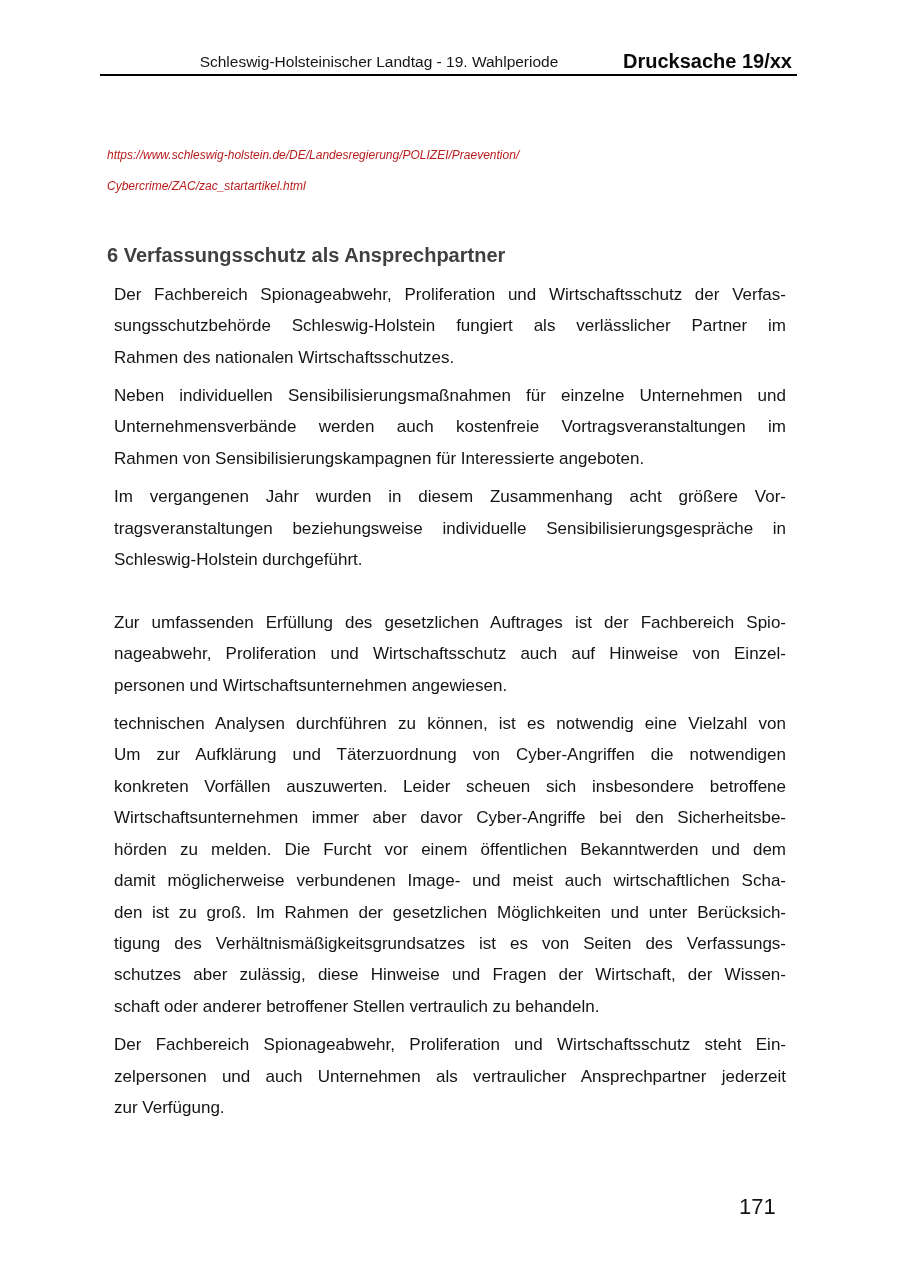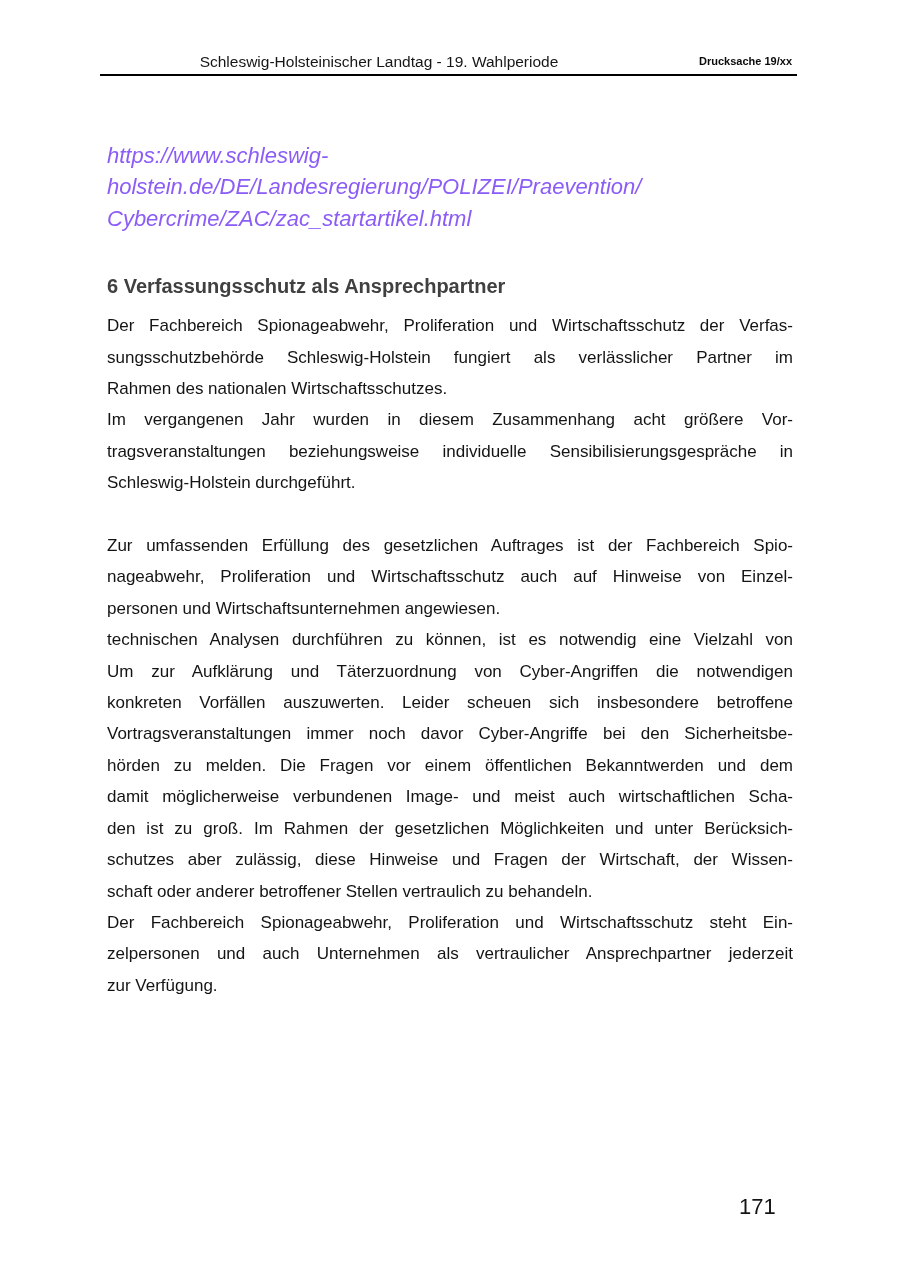--- a/index.html
+++ b/index.html
@@ -25,21 +25,21 @@
     text-align: center;
     font-size: 15.5px;
     line-height: 19px;
     color: #161616;
     white-space: nowrap;
   }
   .header-right {
     position: absolute;
     top: 52px;
     right: 108px;
-    font-size: 11px;
+    font-size: 20px;
     line-height: 19px;
     font-weight: bold;
     color: #0a0a0a;
     white-space: nowrap;
   }
   .header-rule {
     position: absolute;
     top: 74px;
     left: 100px;
     width: 697px;
@@ -48,37 +48,37 @@
   }
   
   .content {
     position: absolute;
     top: 140px;
     left: 107px;
     width: 686px;
   }
   .url-block {
     font-style: italic;
-    font-size: 22px;
+    font-size: 12px;
     line-height: 31.4px;
-    color: #8b5cf6;
+    color: #b91c1c;
   }
   .heading {
     margin: 40px 0 0 0;
     font-size: 20px;
     line-height: 24px;
     font-weight: bold;
     color: #404040;
   }
   .body-text {
     margin-top: 12px;
     font-size: 17px;
     line-height: 31.4px;
   }
-  .para { margin: 0; }
+  .para { margin: 7px; }
   .para.gap { margin-top: 31.4px; }
   .line {
     text-align: justify;
     text-align-last: justify;
     white-space: normal;
   }
   .line.last {
     text-align-last: left;
   }
   
@@ -111,37 +111,43 @@
 
     <h1 class="heading">6 Verfassungsschutz als Ansprechpartner</h1>
 
     <div class="body-text">
         <div class="para">
           <div class="line">Der Fachbereich Spionageabwehr, Proliferation und Wirtschaftsschutz der Verfas-</div>
           <div class="line">sungsschutzbehörde Schleswig-Holstein fungiert als verlässlicher Partner im</div>
           <div class="line last">Rahmen des nationalen Wirtschaftsschutzes.</div>
         </div>
         <div class="para">
+          <div class="line">Neben individuellen Sensibilisierungsmaßnahmen für einzelne Unternehmen und</div>
+          <div class="line">Unternehmensverbände werden auch kostenfreie Vortragsveranstaltungen im</div>
+          <div class="line last">Rahmen von Sensibilisierungskampagnen für Interessierte angeboten.</div>
+        </div>
+        <div class="para">
           <div class="line">Im vergangenen Jahr wurden in diesem Zusammenhang acht größere Vor-</div>
           <div class="line">tragsveranstaltungen beziehungsweise individuelle Sensibilisierungsgespräche in</div>
           <div class="line last">Schleswig-Holstein durchgeführt.</div>
         </div>
         <div class="para gap">
           <div class="line">Zur umfassenden Erfüllung des gesetzlichen Auftrages ist der Fachbereich Spio-</div>
           <div class="line">nageabwehr, Proliferation und Wirtschaftsschutz auch auf Hinweise von Einzel-</div>
           <div class="line last">personen und Wirtschaftsunternehmen angewiesen.</div>
         </div>
         <div class="para">
           <div class="line">technischen Analysen durchführen zu können, ist es notwendig eine Vielzahl von</div>
           <div class="line">Um zur Aufklärung und Täterzuordnung von Cyber-Angriffen die notwendigen</div>
           <div class="line">konkreten Vorfällen auszuwerten. Leider scheuen sich insbesondere betroffene</div>
-          <div class="line">Vortragsveranstaltungen immer noch davor Cyber-Angriffe bei den Sicherheitsbe-</div>
-          <div class="line">hörden zu melden. Die Fragen vor einem öffentlichen Bekanntwerden und dem</div>
+          <div class="line">Wirtschaftsunternehmen immer aber davor Cyber-Angriffe bei den Sicherheitsbe-</div>
+          <div class="line">hörden zu melden. Die Furcht vor einem öffentlichen Bekanntwerden und dem</div>
           <div class="line">damit möglicherweise verbundenen Image- und meist auch wirtschaftlichen Scha-</div>
           <div class="line">den ist zu groß. Im Rahmen der gesetzlichen Möglichkeiten und unter Berücksich-</div>
+          <div class="line">tigung des Verhältnismäßigkeitsgrundsatzes ist es von Seiten des Verfassungs-</div>
           <div class="line">schutzes aber zulässig, diese Hinweise und Fragen der Wirtschaft, der Wissen-</div>
           <div class="line last">schaft oder anderer betroffener Stellen vertraulich zu behandeln.</div>
         </div>
         <div class="para">
           <div class="line">Der Fachbereich Spionageabwehr, Proliferation und Wirtschaftsschutz steht Ein-</div>
           <div class="line">zelpersonen und auch Unternehmen als vertraulicher Ansprechpartner jederzeit</div>
           <div class="line last">zur Verfügung.</div>
         </div>
       </div>
 

